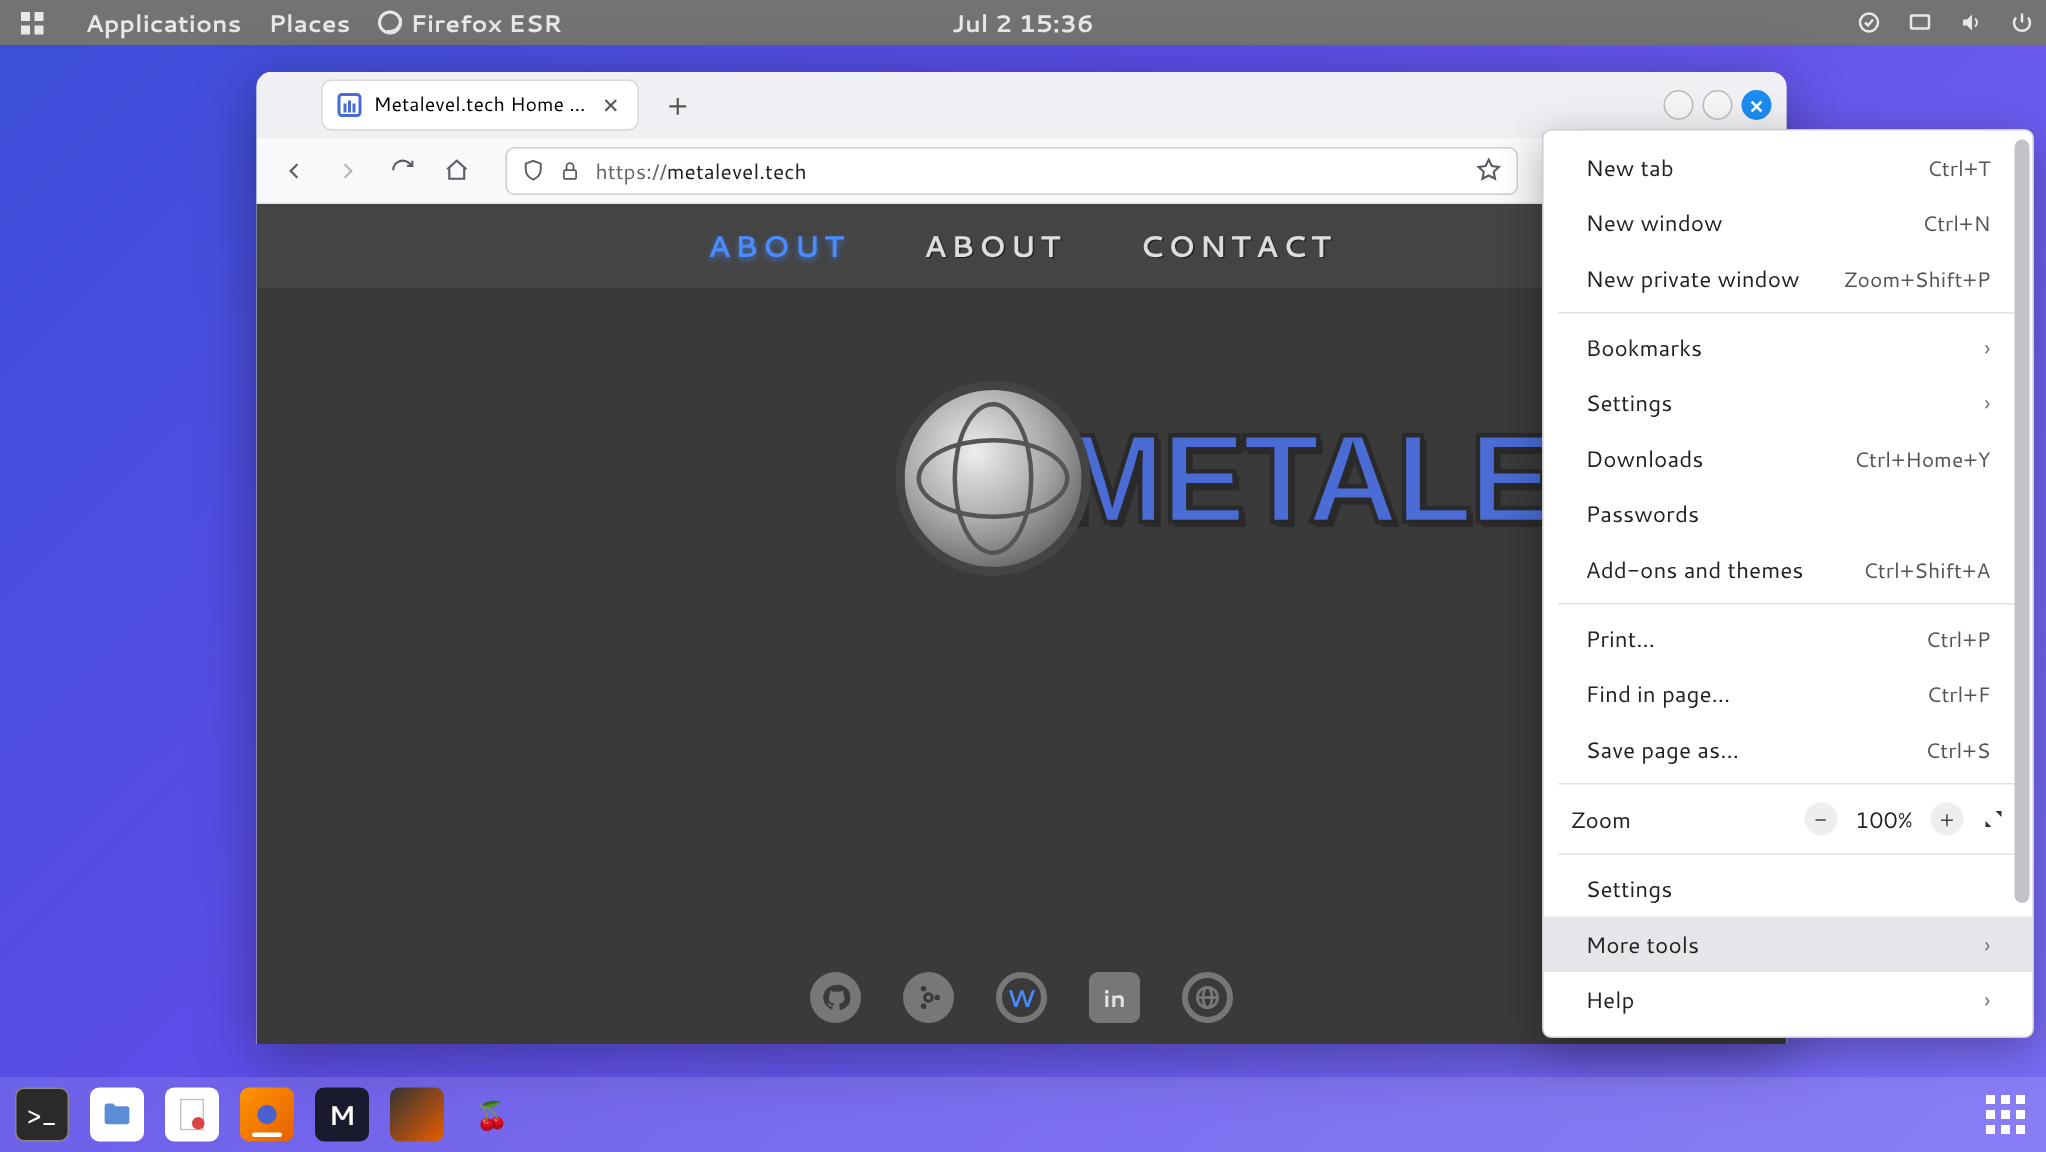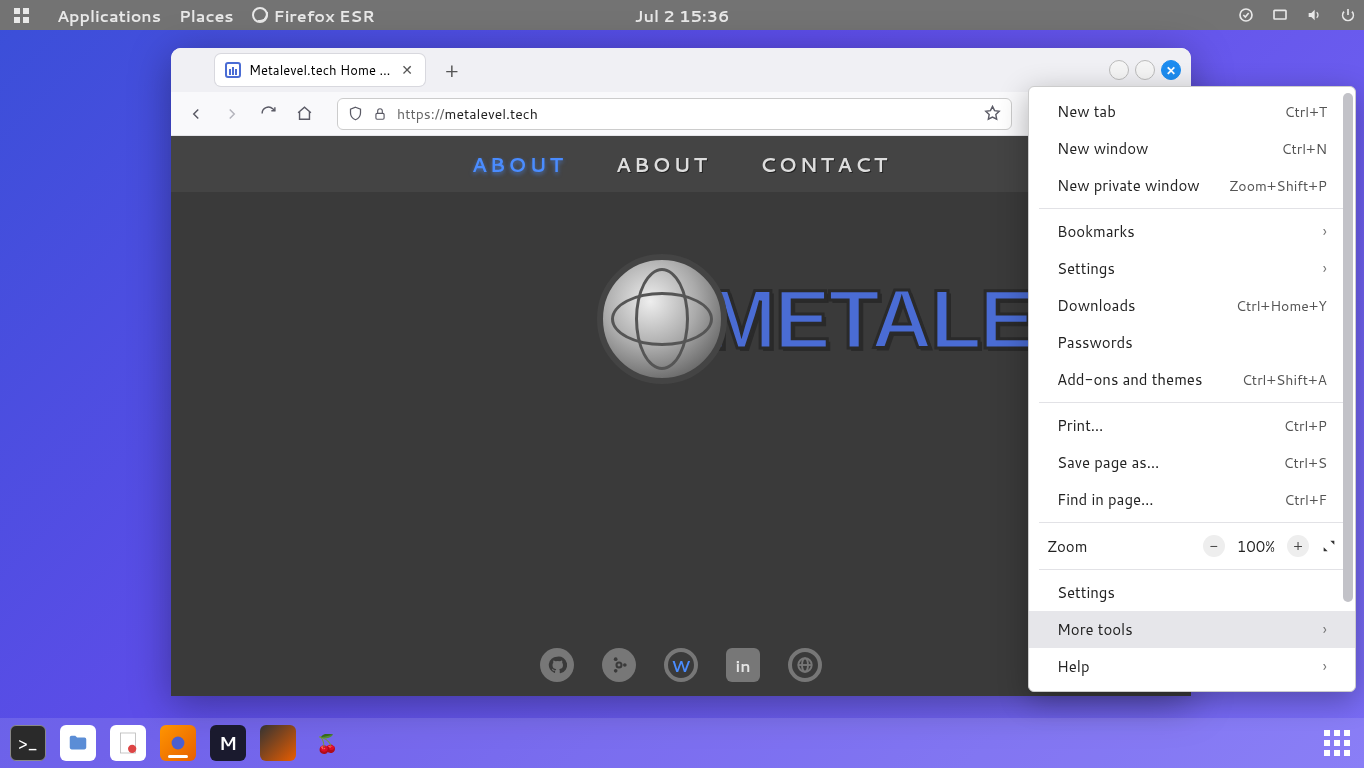--- a/index.html
+++ b/index.html
@@ -275,26 +275,26 @@
   <div class="mi">
       <span>Add-ons and themes</span>
       <span class="shortcut">Ctrl+Shift+A</span>
     </div>
   <hr>
   <div class="mi">
       <span>Print…</span>
       <span class="shortcut">Ctrl+P</span>
     </div>
   <div class="mi">
+      <span>Find in page…</span>
+      <span class="shortcut">Ctrl+F</span>
+    </div>
+  <div class="mi">
       <span>Save page as…</span>
       <span class="shortcut">Ctrl+S</span>
-    </div>
-  <div class="mi">
-      <span>Find in page…</span>
-      <span class="shortcut">Ctrl+F</span>
     </div>
   <hr>
   <div class="zoomrow">
     <span class="lbl">Zoom</span>
     <span class="zbtn">−</span>
     <span>100%</span>
     <span class="zbtn">+</span>
     <svg width="16" height="16" viewBox="0 0 24 24" fill="#333">
         <path d="M4 14l6 6H4v-6zM20 10l-6-6h6v6z"></path>
       </svg>

